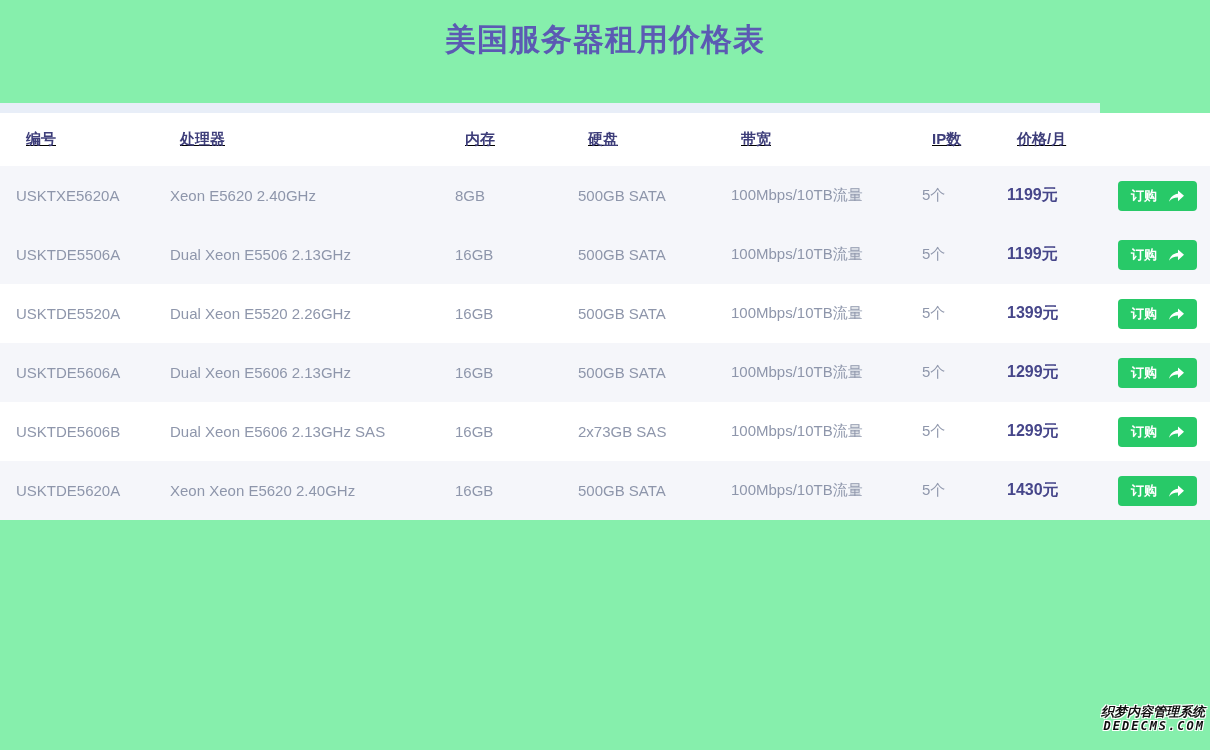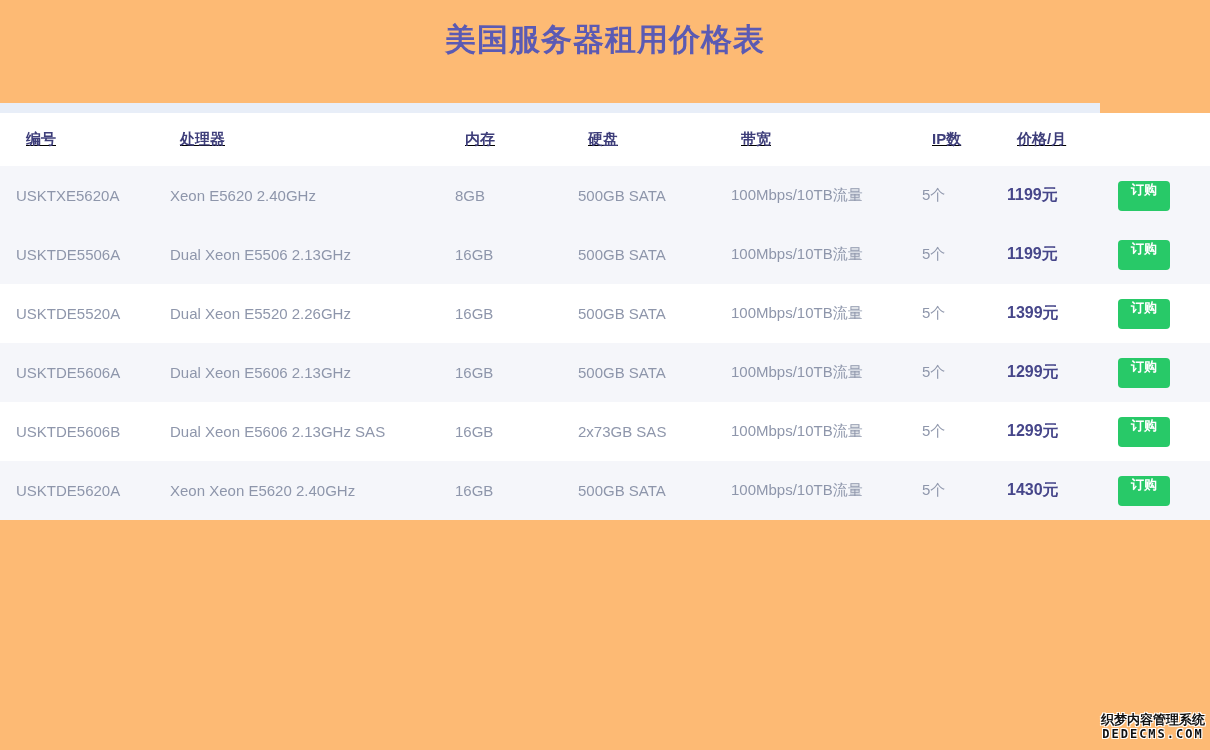--- a/index.html
+++ b/index.html
@@ -1,21 +1,21 @@
 <!DOCTYPE html>
 <html><head>
 <meta charset="utf-8">
 <style>
   * { margin: 0; padding: 0; box-sizing: border-box; }
   html, body { background: #ffffff; }
   .page {
     position: relative;
     width: 1210px;
     height: 750px;
-    background: #fdba74;
+    background: #86efac;
     font-family: "Liberation Sans", "DejaVu Sans", sans-serif;
     overflow: hidden;
   }
   .header-area { height: 103px; }
   .page-title {
     padding-top: 19px;
     text-align: center;
     font-size: 31px;
     font-weight: bold;
     color: #5b5ab3;
@@ -64,31 +64,31 @@
     height: 30px;
     padding: 0 13px;
     border: none;
     border-radius: 4px;
     background: #28c968;
     color: #ffffff;
     font-family: "Liberation Sans", sans-serif;
     font-size: 13px;
     font-weight: bold;
     cursor: pointer;
-    flex-direction: column;
   }
   .order-btn svg { display: block; }
   .watermark {
     position: absolute;
     right: 5px;
-    bottom: 8px;
-    text-align: center;
+    bottom: 16px;
+    text-align: right;
     color: #101010;
     text-shadow: -1px -1px 0 #fff, 1px -1px 0 #fff, -1px 1px 0 #fff, 1px 1px 0 #fff;
     line-height: 1.15;
+    font-style: italic;
   }
   .watermark .wm-cn { font-size: 13px; font-weight: bold; }
   .watermark .wm-en { font-size: 12px; font-weight: bold; letter-spacing: 2px; font-family: "DejaVu Sans Mono", monospace; }
 </style>
 </head>
 <body>
 
 <div class="page">
 
   <div class="header-area">

